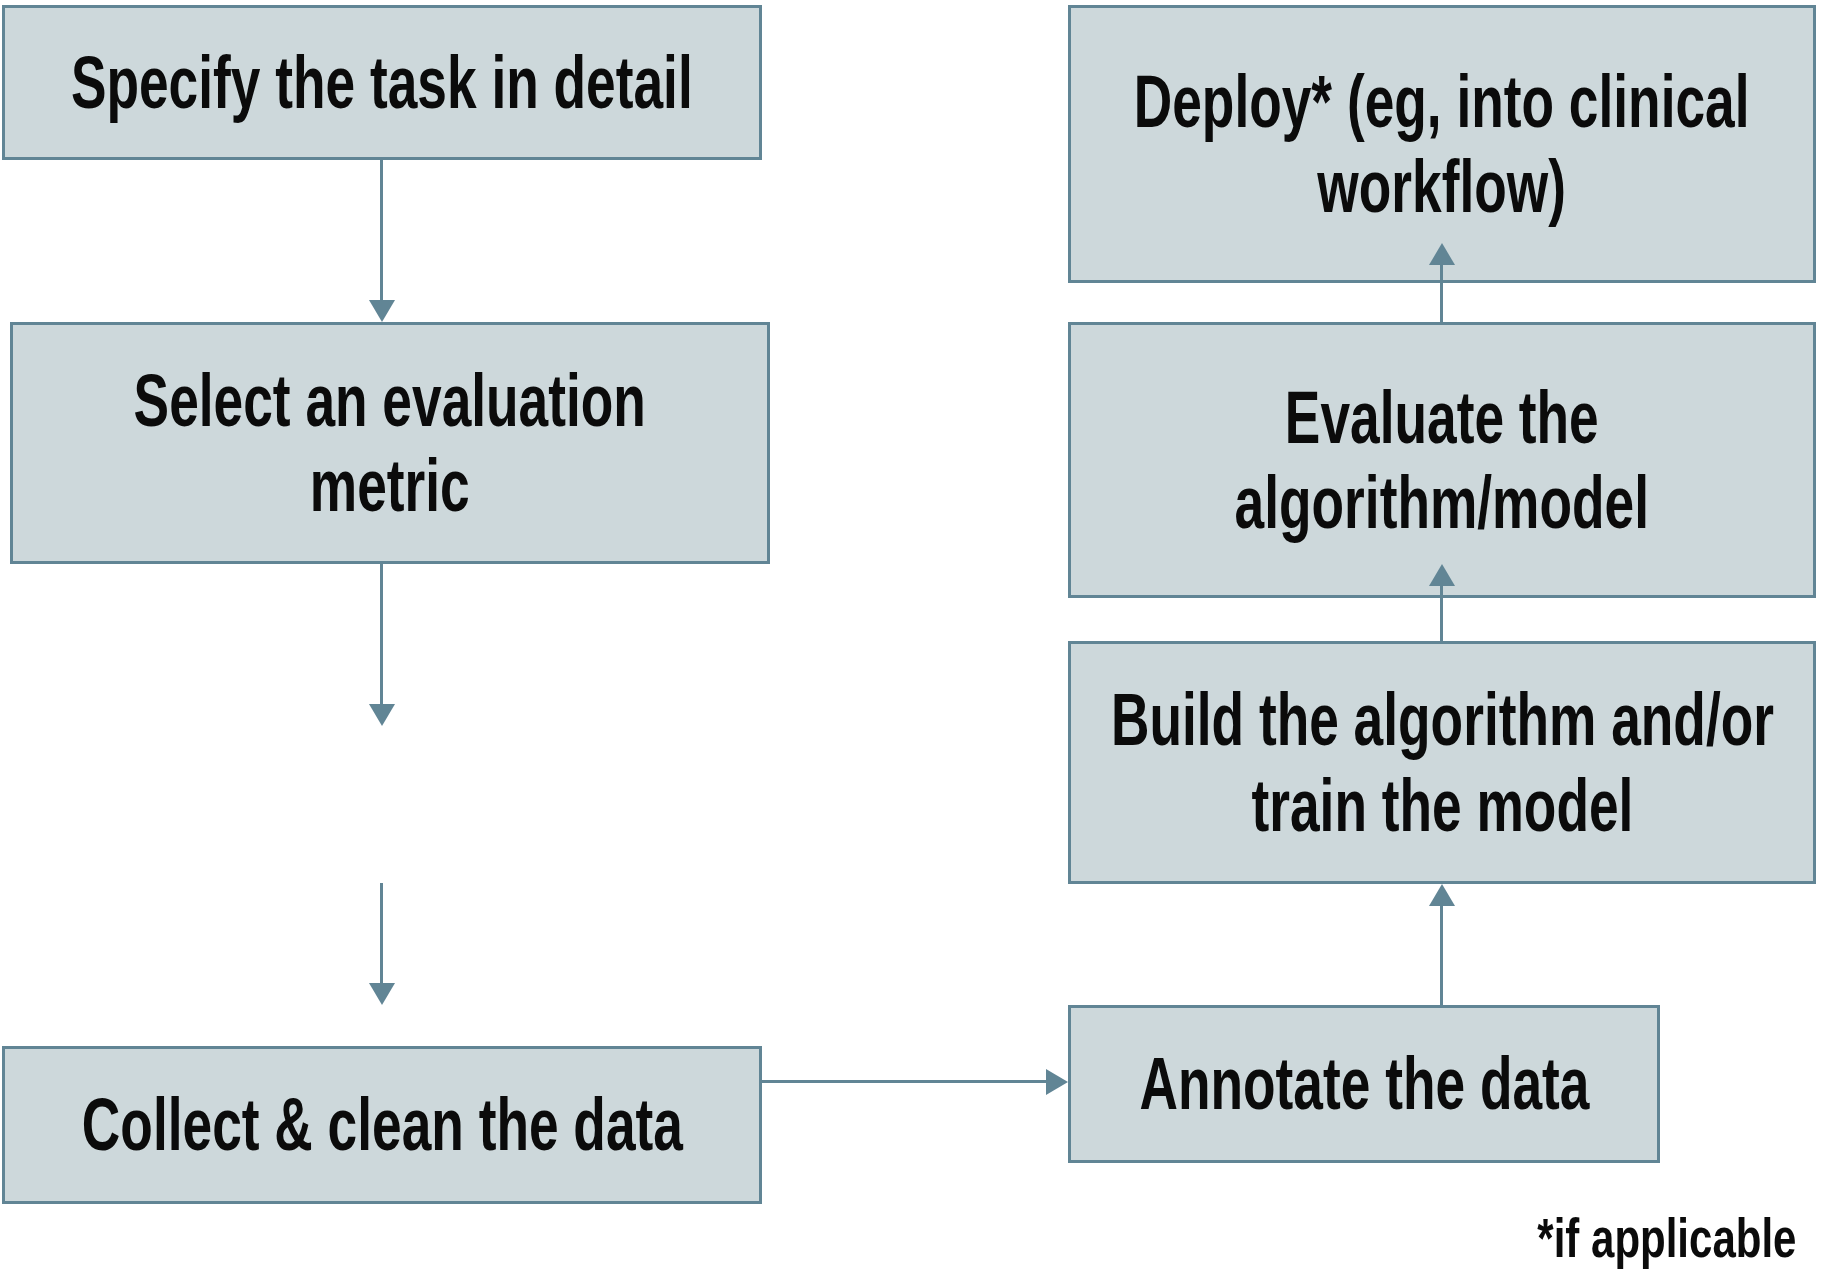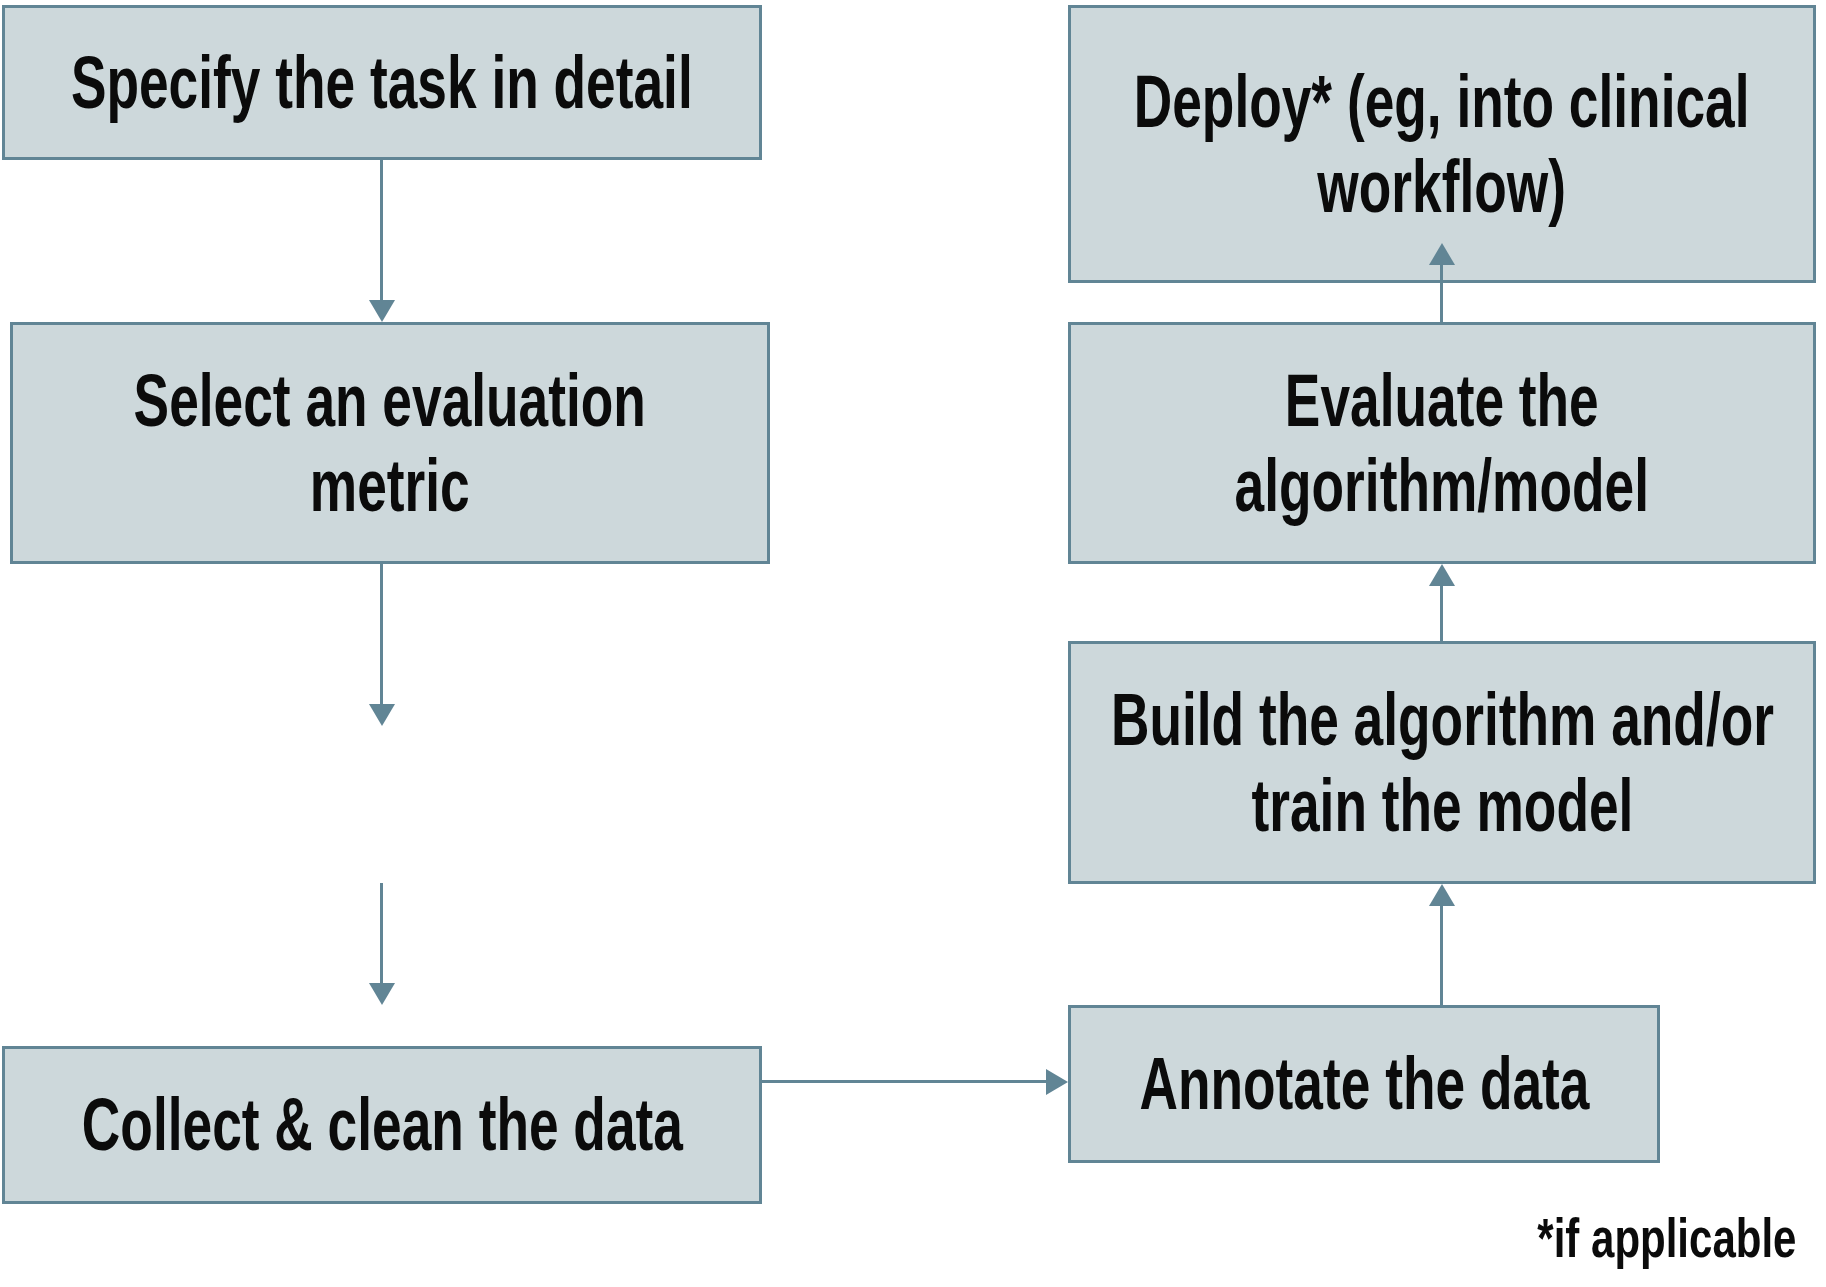--- a/index.html
+++ b/index.html
@@ -39,21 +39,21 @@
   .box-text .line{display:block;}
 
   
   #b-specify  {left:2px;   top:5px;    width:760px; height:155px;}
   #b-select   {left:2px;   top:322px;  width:760px; height:242px;margin-left:8px;}
   #b-identify {left:2px;   top:726px;  width:760px; height:157px;}
   #b-collect  {left:2px;   top:1005px; width:760px; height:158px;margin-top:41px;}
 
   
   #b-deploy   {left:1068px; top:5px;    width:748px; height:278px;}
-  #b-evaluate {left:1068px; top:322px;  width:748px; height:242px;}
+  #b-evaluate {left:1068px; top:322px;  width:748px; height:276px;}
   #b-build    {left:1068px; top:641px;  width:748px; height:243px;}
   #b-annotate {left:1068px; top:1005px; width:592px; height:158px;}
 
   
   .arrow{position:absolute;}
   .arrow .shaft{position:absolute;background:var(--arrow);}
   .arrow .head{position:absolute;width:0;height:0;}
 
   .varrow{width:26px;}
   .varrow .shaft{left:11px;width:3px;}

